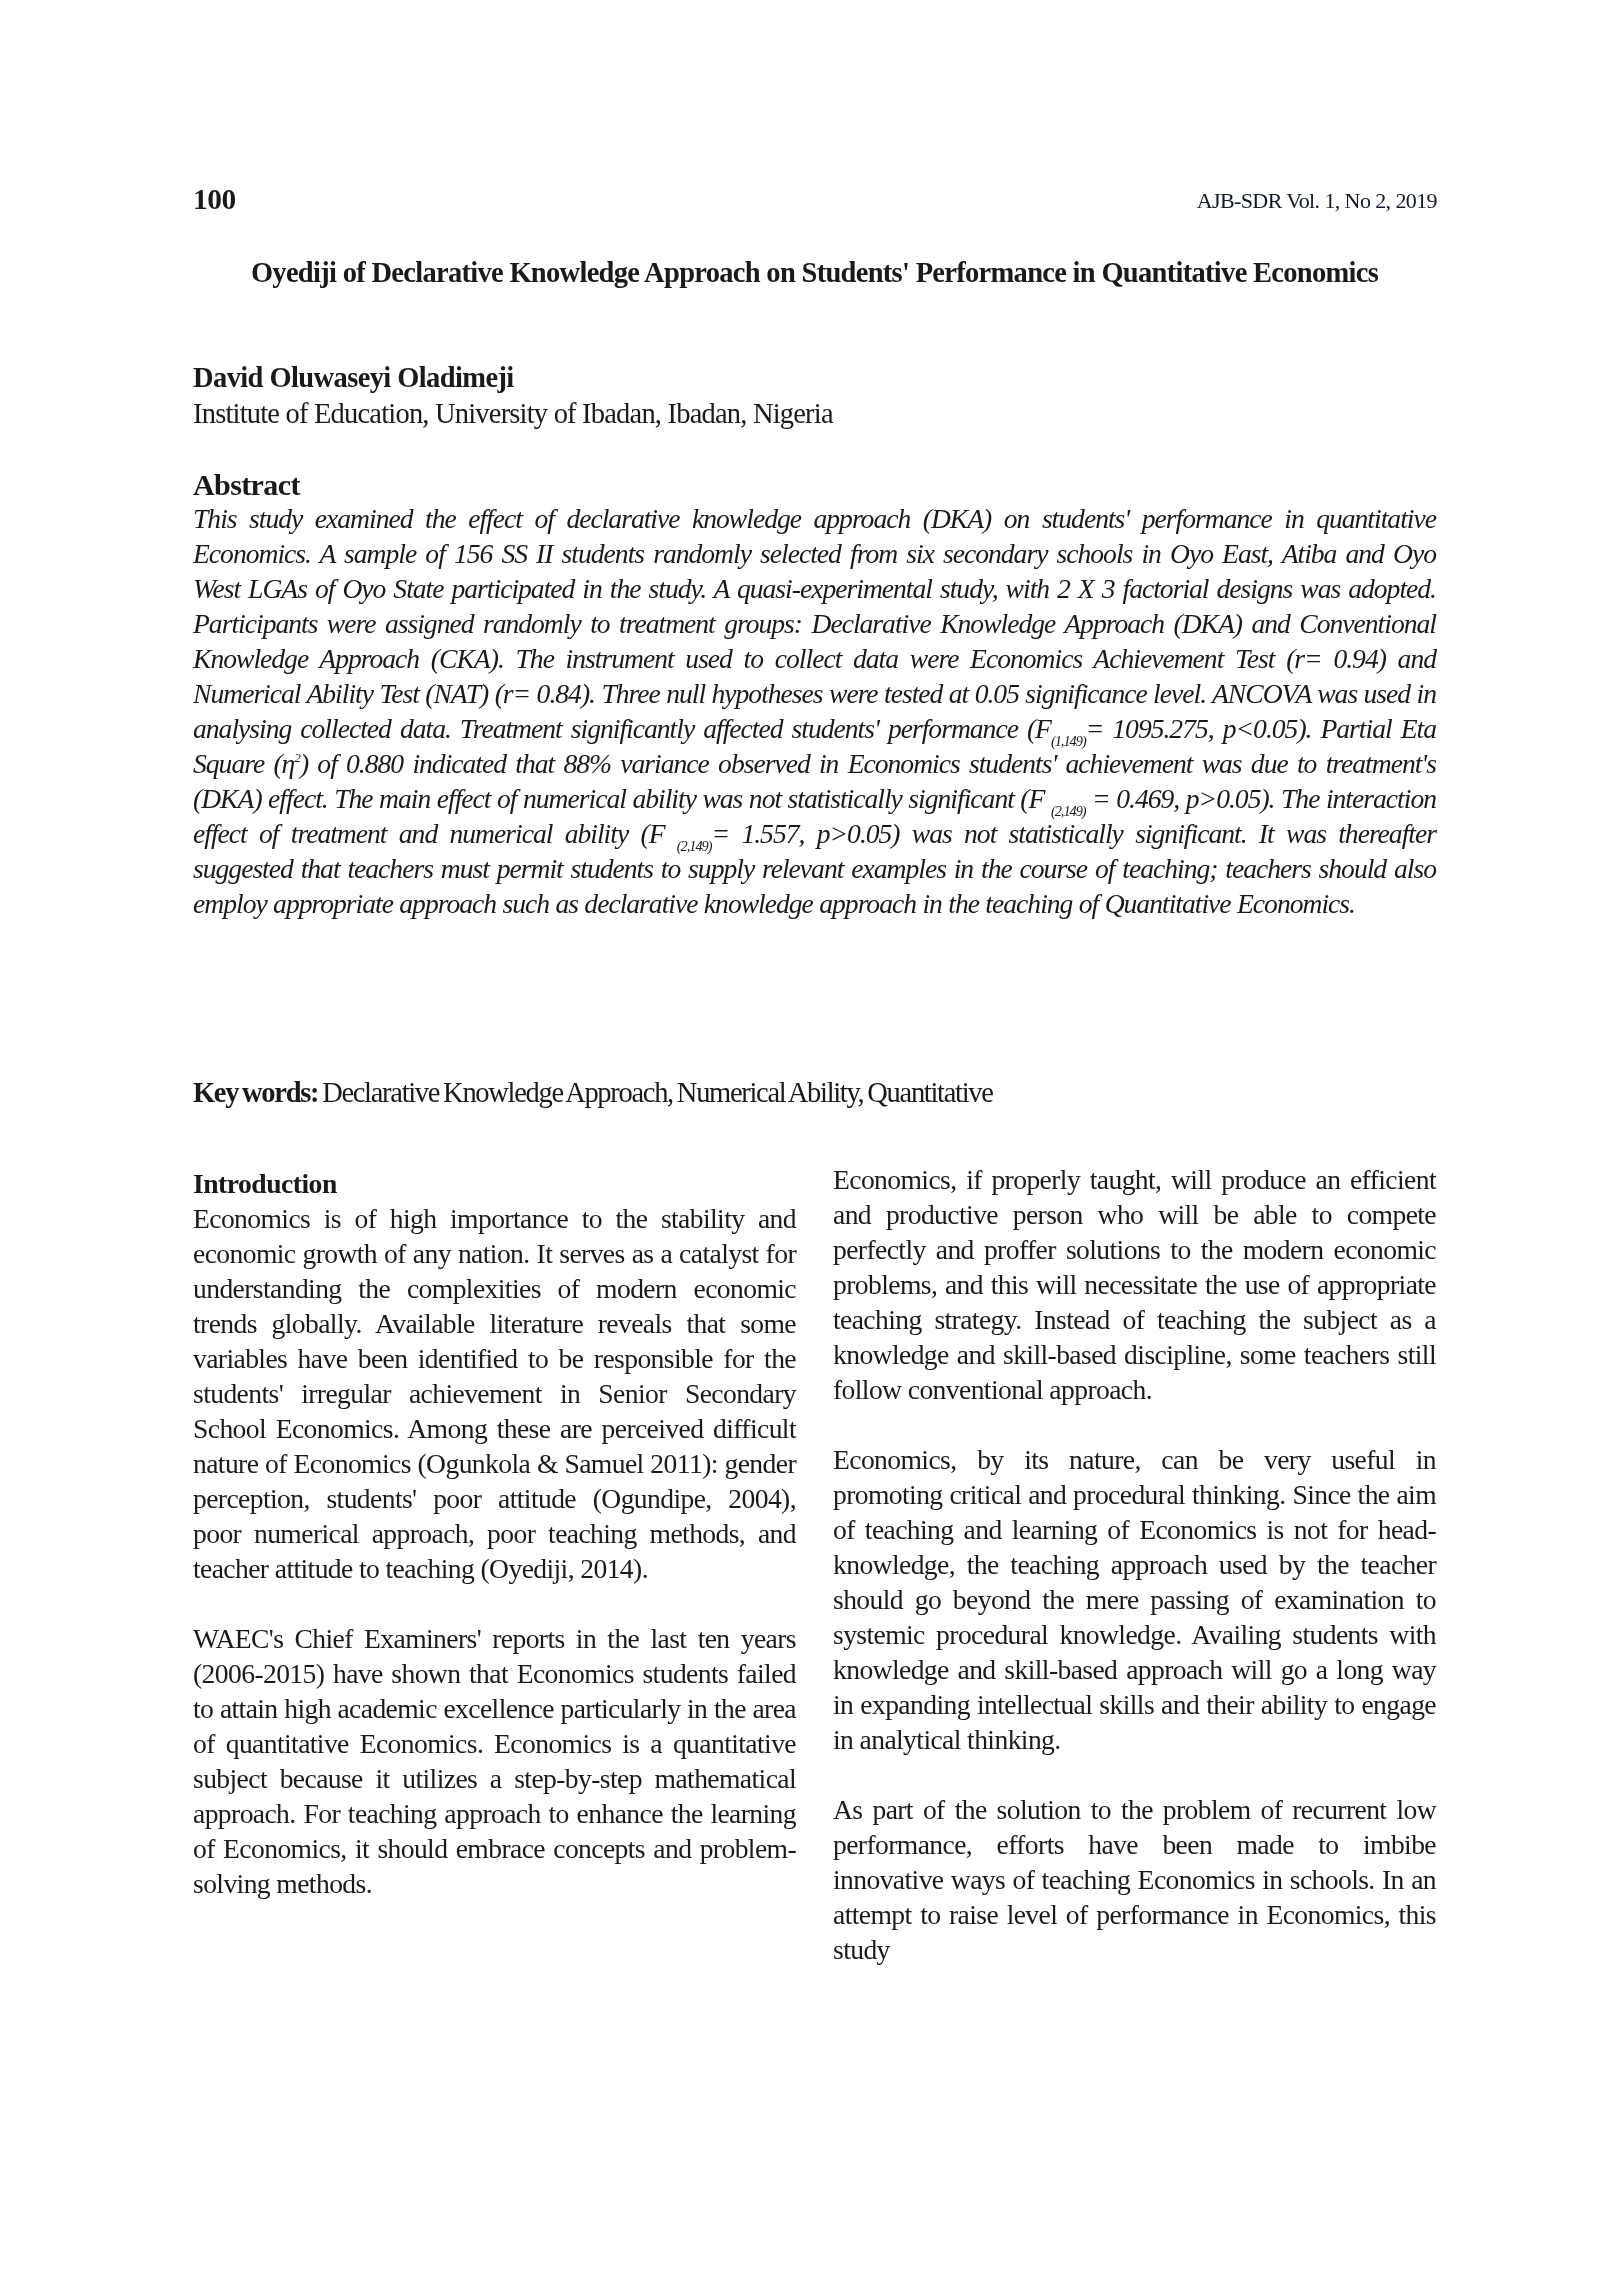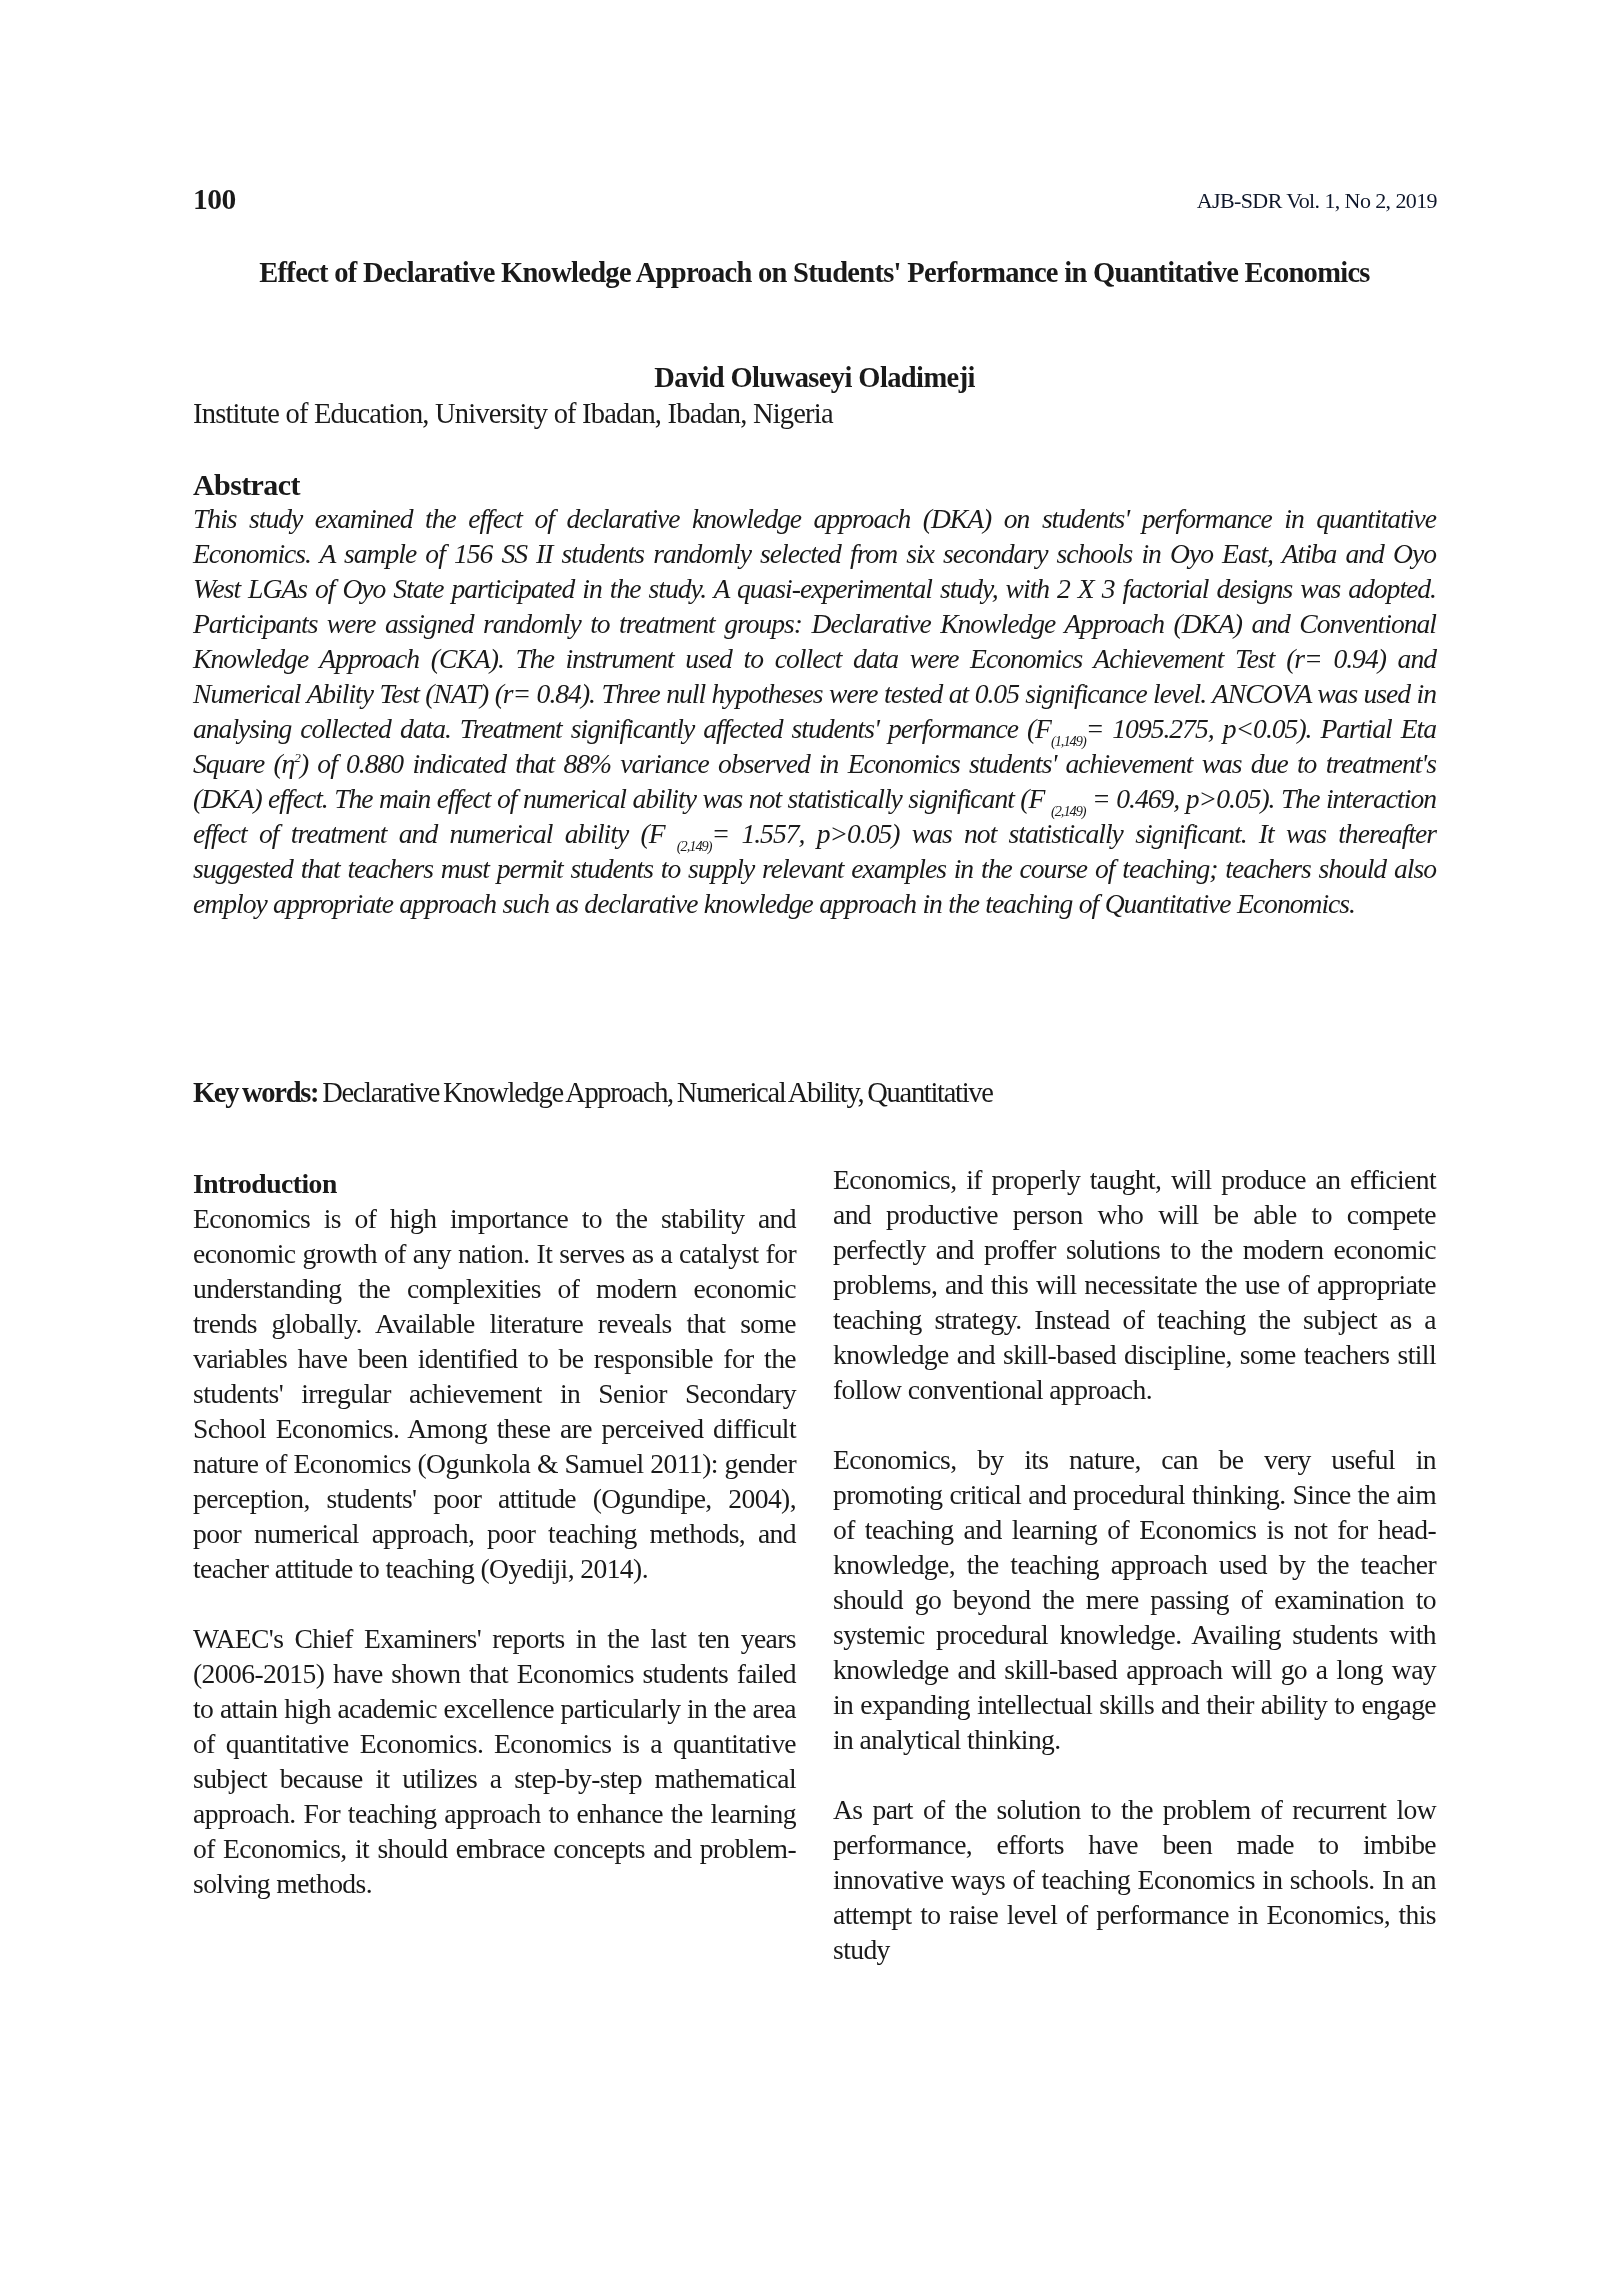--- a/index.html
+++ b/index.html
@@ -16,21 +16,21 @@
     position: absolute; right: 184px; top: 188px;
     font-size: 22px; letter-spacing: -0.6px; color: #0f172a;
   }
   .title {
     position: absolute; left: 193px; width: 1243px; top: 255px;
     text-align: center; font-weight: bold; font-size: 28.5px; line-height: 36px;
     letter-spacing: -0.7px;
   }
   .author {
     position: absolute; left: 193px; width: 1243px; top: 361px;
-    text-align: center; font-weight: bold; font-size: 28.5px; line-height: 34px; letter-spacing: -0.6px;
+    text-align: left; font-weight: bold; font-size: 28.5px; line-height: 34px; letter-spacing: -0.6px;
   }
   .affiliation {
     position: absolute; left: 193px; width: 1243px; top: 397px;
     text-align: left; font-size: 28.5px; line-height: 34px; letter-spacing: -0.8px;
   }
   .abstract-heading {
     position: absolute; left: 193px; top: 468px;
     font-weight: bold; font-size: 30px; letter-spacing: -0.6px;
   }
   .abstract-body {
@@ -57,21 +57,21 @@
   .col p.last-cut { text-align-last: justify; }
 </style>
 </head>
 <body>
 
 <div>
 
   <div class="page-number">100</div>
   <div class="running-header">AJB-SDR Vol. 1, No 2, 2019</div>
 
-  <h1 class="title" style="margin:0;">Effect of Declarative Knowledge Approach on Students' Performance in Quantitative Economics</h1>
+  <h1 class="title" style="margin:0;">Oyediji of Declarative Knowledge Approach on Students' Performance in Quantitative Economics</h1>
   <div class="author">David Oluwaseyi Oladimeji</div>
   <div class="affiliation">Institute of Education, University of Ibadan, Ibadan, Nigeria</div>
 
   <div class="abstract-heading">Abstract</div>
   <div class="abstract-body"><span>This study examined the effect of declarative knowledge approach (DKA) on students' performance in quantitative Economics. A sample of 156 SS II students randomly selected from six secondary schools in Oyo East, Atiba and Oyo West LGAs of Oyo State participated in the study. A quasi-experimental study, with 2 X 3 factorial designs was adopted. Participants were assigned randomly to treatment groups: Declarative Knowledge Approach (DKA) and Conventional Knowledge Approach (CKA). The instrument used to collect data were Economics Achievement Test (r= 0.94) and Numerical Ability Test (NAT) (r= 0.84). Three null hypotheses were tested at 0.05 significance level. ANCOVA was used in analysing collected data. Treatment significantly affected students' performance (F</span><sub>(1,149)</sub><span>= 1095.275, p&lt;0.05). Partial Eta Square (η</span><sup>2</sup><span>) of 0.880 indicated that 88% variance observed in Economics students' achievement was due to treatment's (DKA) effect. The main effect of numerical ability was not statistically significant (F </span><sub>(2,149)</sub><span> = 0.469, p&gt;0.05). The interaction effect of treatment and numerical ability (F </span><sub>(2,149)</sub><span>= 1.557, p&gt;0.05) was not statistically significant. It was thereafter suggested that teachers must permit students to supply relevant examples in the course of teaching; teachers should also employ appropriate approach such as declarative knowledge approach in the teaching of Quantitative Economics.</span></div>
 
   <div class="keywords"><b>Key words:</b><span> Declarative Knowledge Approach, Numerical Ability, Quantitative</span></div>
 
   <div class="col left">
     <h2>Introduction</h2>

